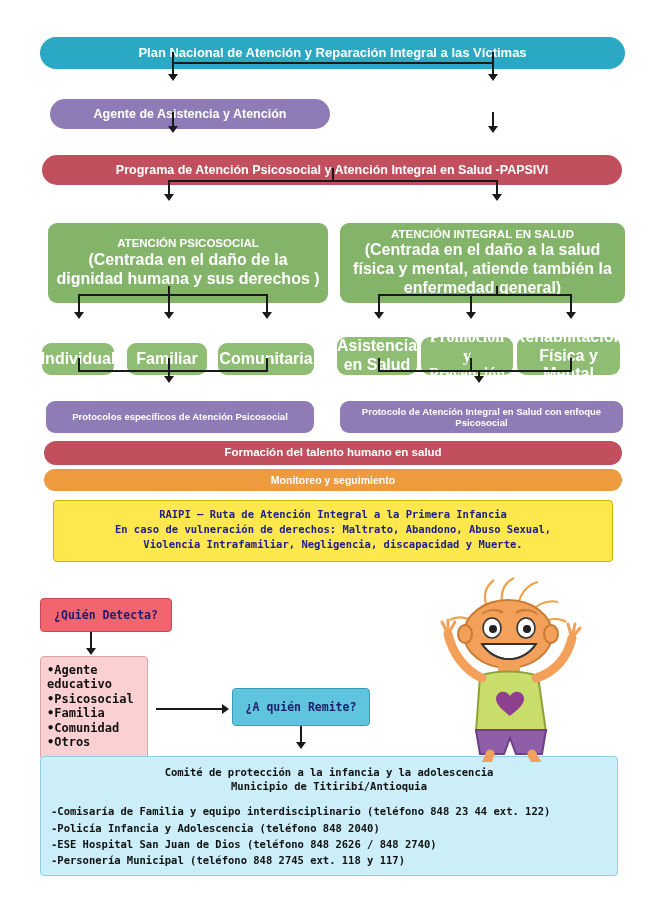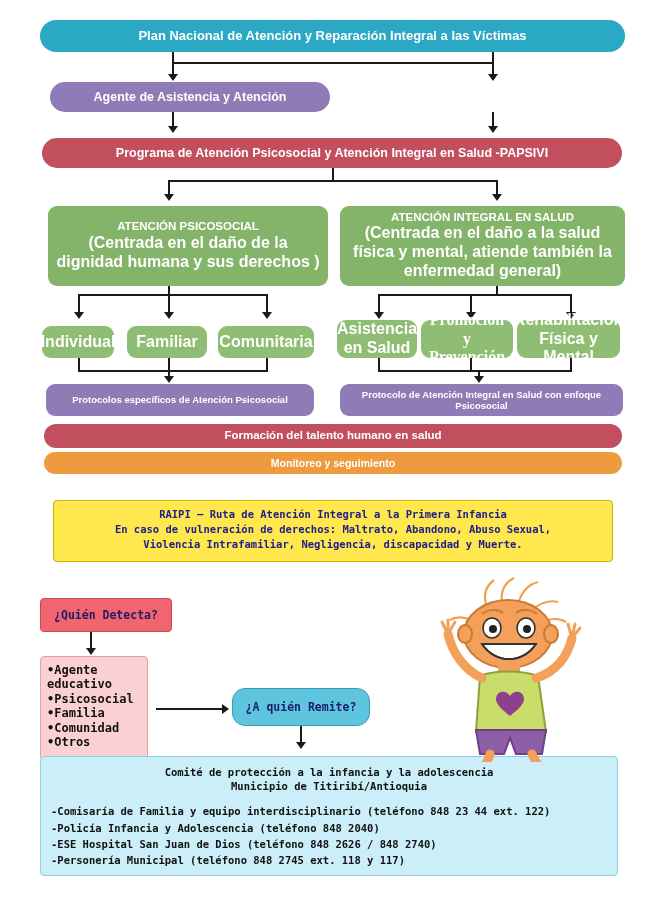--- a/index.html
+++ b/index.html
@@ -22,20 +22,21 @@
   .box {
     position: absolute;
     box-sizing: border-box;
     display: flex;
     align-items: center;
     justify-content: center;
     text-align: center;
     color: #ffffff;
     line-height: 1.18;
     padding: 2px 6px;
+    margin-top: 17px;
   }
   .pill {
     border-radius: 18px;
   }
   .rounded {
     border-radius: 9px;
   }
   .teal      { background: #2aa8c4; }
   .purple    { background: #8f7bb5; }
   .red       { background: #c14f5e; }
@@ -117,21 +118,21 @@
     font-family: "DejaVu Sans Mono", monospace;
     font-size: 12px;
     font-weight: bold;
     line-height: 1.2;
     padding: 6px 4px 4px 6px;
   }
   .remite {
     position: absolute;
     background: #5fc4de;
     border: 1px solid #3a9cb5;
-    border-radius: 13px;
+    border-radius: 4px;
     box-sizing: border-box;
     display: flex;
     align-items: center;
     justify-content: center;
     color: #1d1d6b;
     font-family: "DejaVu Sans Mono", monospace;
     font-size: 11.5px;
     font-weight: bold;
   }
   .comite {

